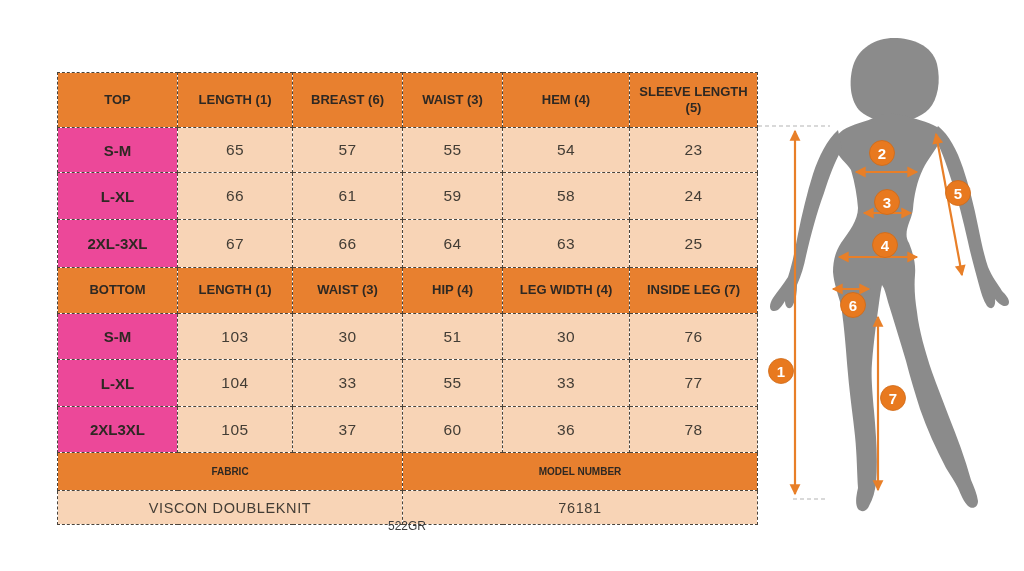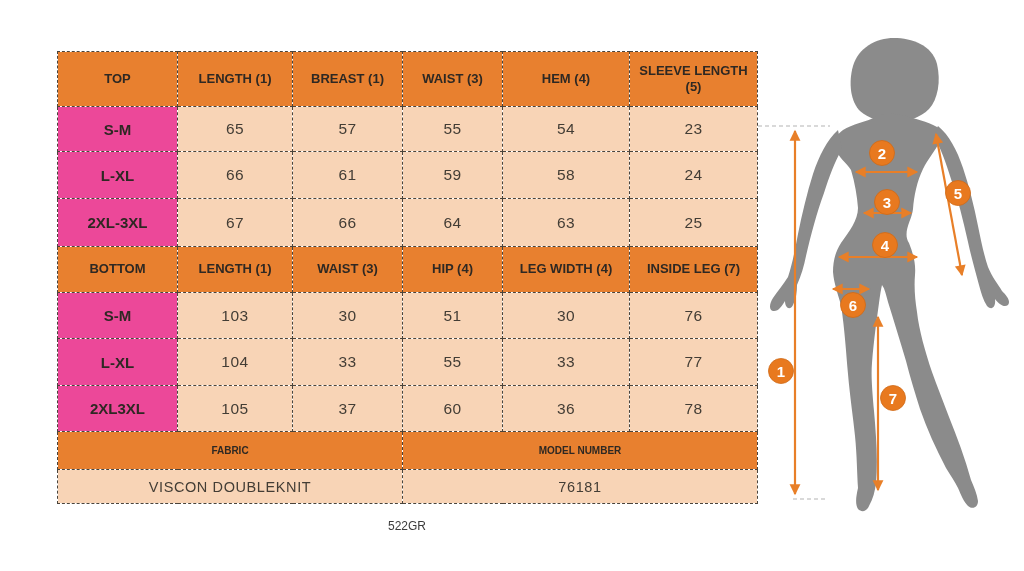--- a/index.html
+++ b/index.html
@@ -5,21 +5,21 @@
   * { margin:0; padding:0; box-sizing:border-box; }
   html,body { background:#ffffff; }
   body { font-family:"Liberation Sans", sans-serif; }
   #canvas {
     position:relative; width:1024px; height:571px;
     background:#ffffff; overflow:hidden;
   }
 
   
   table.size-chart {
-    position:absolute; left:57px; top:51px; width:700px;
+    position:absolute; left:57px; top:72px; width:700px;
     border-collapse:collapse; table-layout:fixed;
   }
   table.size-chart td {
     border:1px dashed #4a443c;
     text-align:center; vertical-align:middle;
     overflow:hidden;
   }
   td.hdr {
     background:#E8802F; color:#2e2823;
     font-weight:bold; font-size:13px; line-height:1.25;
@@ -68,21 +68,21 @@
         <col style="width:115px">
         <col style="width:110px">
       <col style="width:100px">
         <col style="width:127px">
         <col style="width:128px">
     </colgroup>
     <tbody>
       <tr style="height:55px">
         <td class="hdr">TOP</td>
         <td class="hdr">LENGTH (1)</td>
-        <td class="hdr">BREAST (1)</td>
+        <td class="hdr">BREAST (6)</td>
         <td class="hdr">WAIST (3)</td>
         <td class="hdr">HEM (4)</td>
         <td class="hdr">SLEEVE LENGTH (5)</td>
       </tr>
       <tr style="height:45px">
         <td class="lbl">S-M</td>
         <td class="val">65</td>
         <td class="val">57</td>
         <td class="val">55</td>
         <td class="val">54</td>

